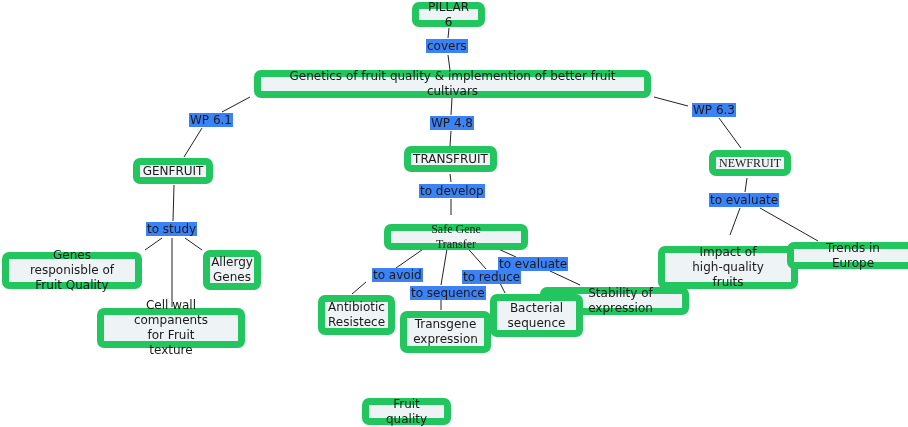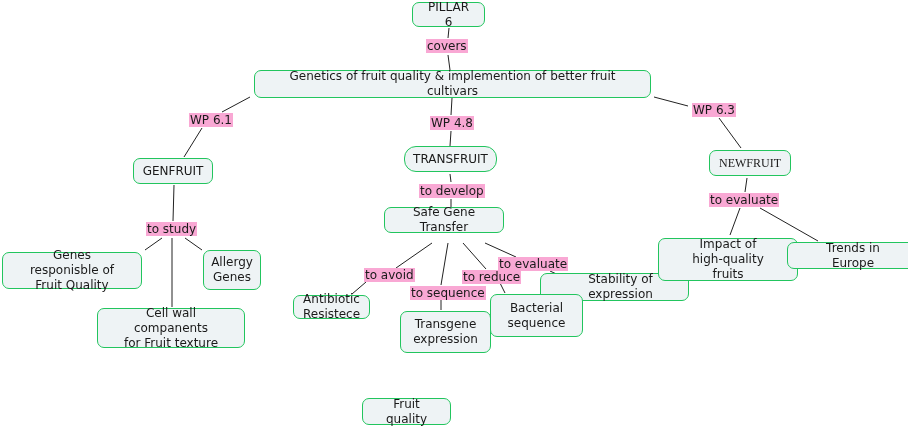--- a/index.html
+++ b/index.html
@@ -1,24 +1,24 @@
 <!DOCTYPE html>
 <html><head>
   <meta charset="utf-8">
   <style>
     html, body { margin: 0; padding: 0; background: #ffffff; }
     body { width: 908px; height: 427px; position: relative; overflow: hidden;
            font-family: "DejaVu Sans", sans-serif; font-size: 12px; color: #1a1a1a; }
     #edges { position: absolute; left: 0; top: 0; width: 908px; height: 427px; }
     #edges line { stroke: #222; stroke-width: 1; }
     .node { position: absolute; box-sizing: border-box; background: #eef3f5;
-            border: 1px solid #22c55e; border-radius: 7px; text-align: center;
+            border: 7px solid #22c55e; border-radius: 7px; text-align: center;
             display: flex; align-items: center; justify-content: center;
             line-height: 15px; white-space: pre-line; padding: 2px 20px; }
-    .lbl { position: absolute; background: #f9a8d4; white-space: nowrap;
+    .lbl { position: absolute; background: #3b82f6; white-space: nowrap;
            line-height: 14px; padding: 0 1px; }
   </style>
 </head>
 <body>
 
 <svg id="edges">
   <line x1="449" y1="28" x2="448" y2="38"></line>
   <line x1="448" y1="55" x2="450" y2="70"></line>
   <line x1="250" y1="97" x2="222" y2="112"></line>
   <line x1="202" y1="128" x2="184" y2="157"></line>
@@ -41,44 +41,44 @@
   <line x1="485" y1="243" x2="516" y2="257"></line>
   <line x1="550" y1="271" x2="580" y2="285"></line>
   <line x1="747" y1="178" x2="745" y2="192"></line>
   <line x1="740" y1="208" x2="730" y2="235"></line>
   <line x1="760" y1="208" x2="818" y2="241"></line>
 </svg>
 
 <div class="node" style="left:412px;top:2px;width:73px;height:25px;">PILLAR 6</div>
 <div class="node" style="left:254px;top:70px;width:397px;height:28px;">Genetics of fruit quality &amp; implemention of better fruit cultivars</div>
 <div class="node" style="left:133px;top:158px;width:80px;height:26px;">GENFRUIT</div>
-<div class="node" style="left:404px;top:146px;width:93px;height:26px;border-radius:12px;">TRANSFRUIT</div>
+<div class="node" style="left:404px;top:146px;width:93px;height:26px;">TRANSFRUIT</div>
 <div class="node" style="left:709px;top:150px;width:82px;height:26px;font-family:Liberation Serif, serif;">NEWFRUIT</div>
-<div class="node" style="left:384px;top:207px;width:120px;height:26px;">Safe Gene Transfer</div>
+<div class="node" style="left:384px;top:224px;width:144px;height:26px;font-family:Liberation Serif, serif;">Safe Gene Transfer</div>
 <div class="node" style="left:2px;top:252px;width:140px;height:37px;">Genes responisble of
 Fruit Quality</div>
 <div class="node" style="left:203px;top:250px;width:58px;height:40px;">Allergy
 Genes</div>
 <div class="node" style="left:97px;top:308px;width:148px;height:40px;">Cell wall companents
 for Fruit texture</div>
-<div class="node" style="left:293px;top:295px;width:77px;height:24px;">Antibiotic
+<div class="node" style="left:318px;top:295px;width:77px;height:40px;">Antibiotic
 Resistece</div>
 <div class="node" style="left:400px;top:311px;width:91px;height:42px;">Transgene
 expression</div>
-<div class="node" style="left:540px;top:273px;width:149px;height:28px;justify-content:flex-end;padding-right:8px;">Stability of expression</div>
+<div class="node" style="left:540px;top:287px;width:149px;height:28px;justify-content:flex-end;padding-right:8px;">Stability of expression</div>
 <div class="node" style="left:490px;top:294px;width:93px;height:43px;">Bacterial
 sequence</div>
-<div class="node" style="left:658px;top:238px;width:140px;height:43px;">Impact of
+<div class="node" style="left:658px;top:246px;width:140px;height:43px;">Impact of
 high-quality fruits</div>
 <div class="node" style="left:787px;top:242px;width:132px;height:27px;">Trends in Europe</div>
 <div class="node" style="left:362px;top:398px;width:89px;height:27px;">Fruit quality</div>
 
 <div class="lbl" style="left:426px;top:39px;">covers</div>
 <div class="lbl" style="left:189px;top:113px;">WP 6.1</div>
 <div class="lbl" style="left:430px;top:116px;">WP 4.8</div>
 <div class="lbl" style="left:692px;top:103px;">WP 6.3</div>
 <div class="lbl" style="left:146px;top:222px;">to study</div>
 <div class="lbl" style="left:419px;top:184px;text-align:center;">to develop</div>
 <div class="lbl" style="left:709px;top:193px;">to evaluate</div>
-<div class="lbl" style="left:364px;top:268px;">to avoid</div>
+<div class="lbl" style="left:372px;top:268px;">to avoid</div>
 <div class="lbl" style="left:410px;top:286px;">to sequence</div>
 <div class="lbl" style="left:462px;top:270px;">to reduce</div>
 <div class="lbl" style="left:498px;top:257px;">to evaluate</div>
 
 </body></html>

